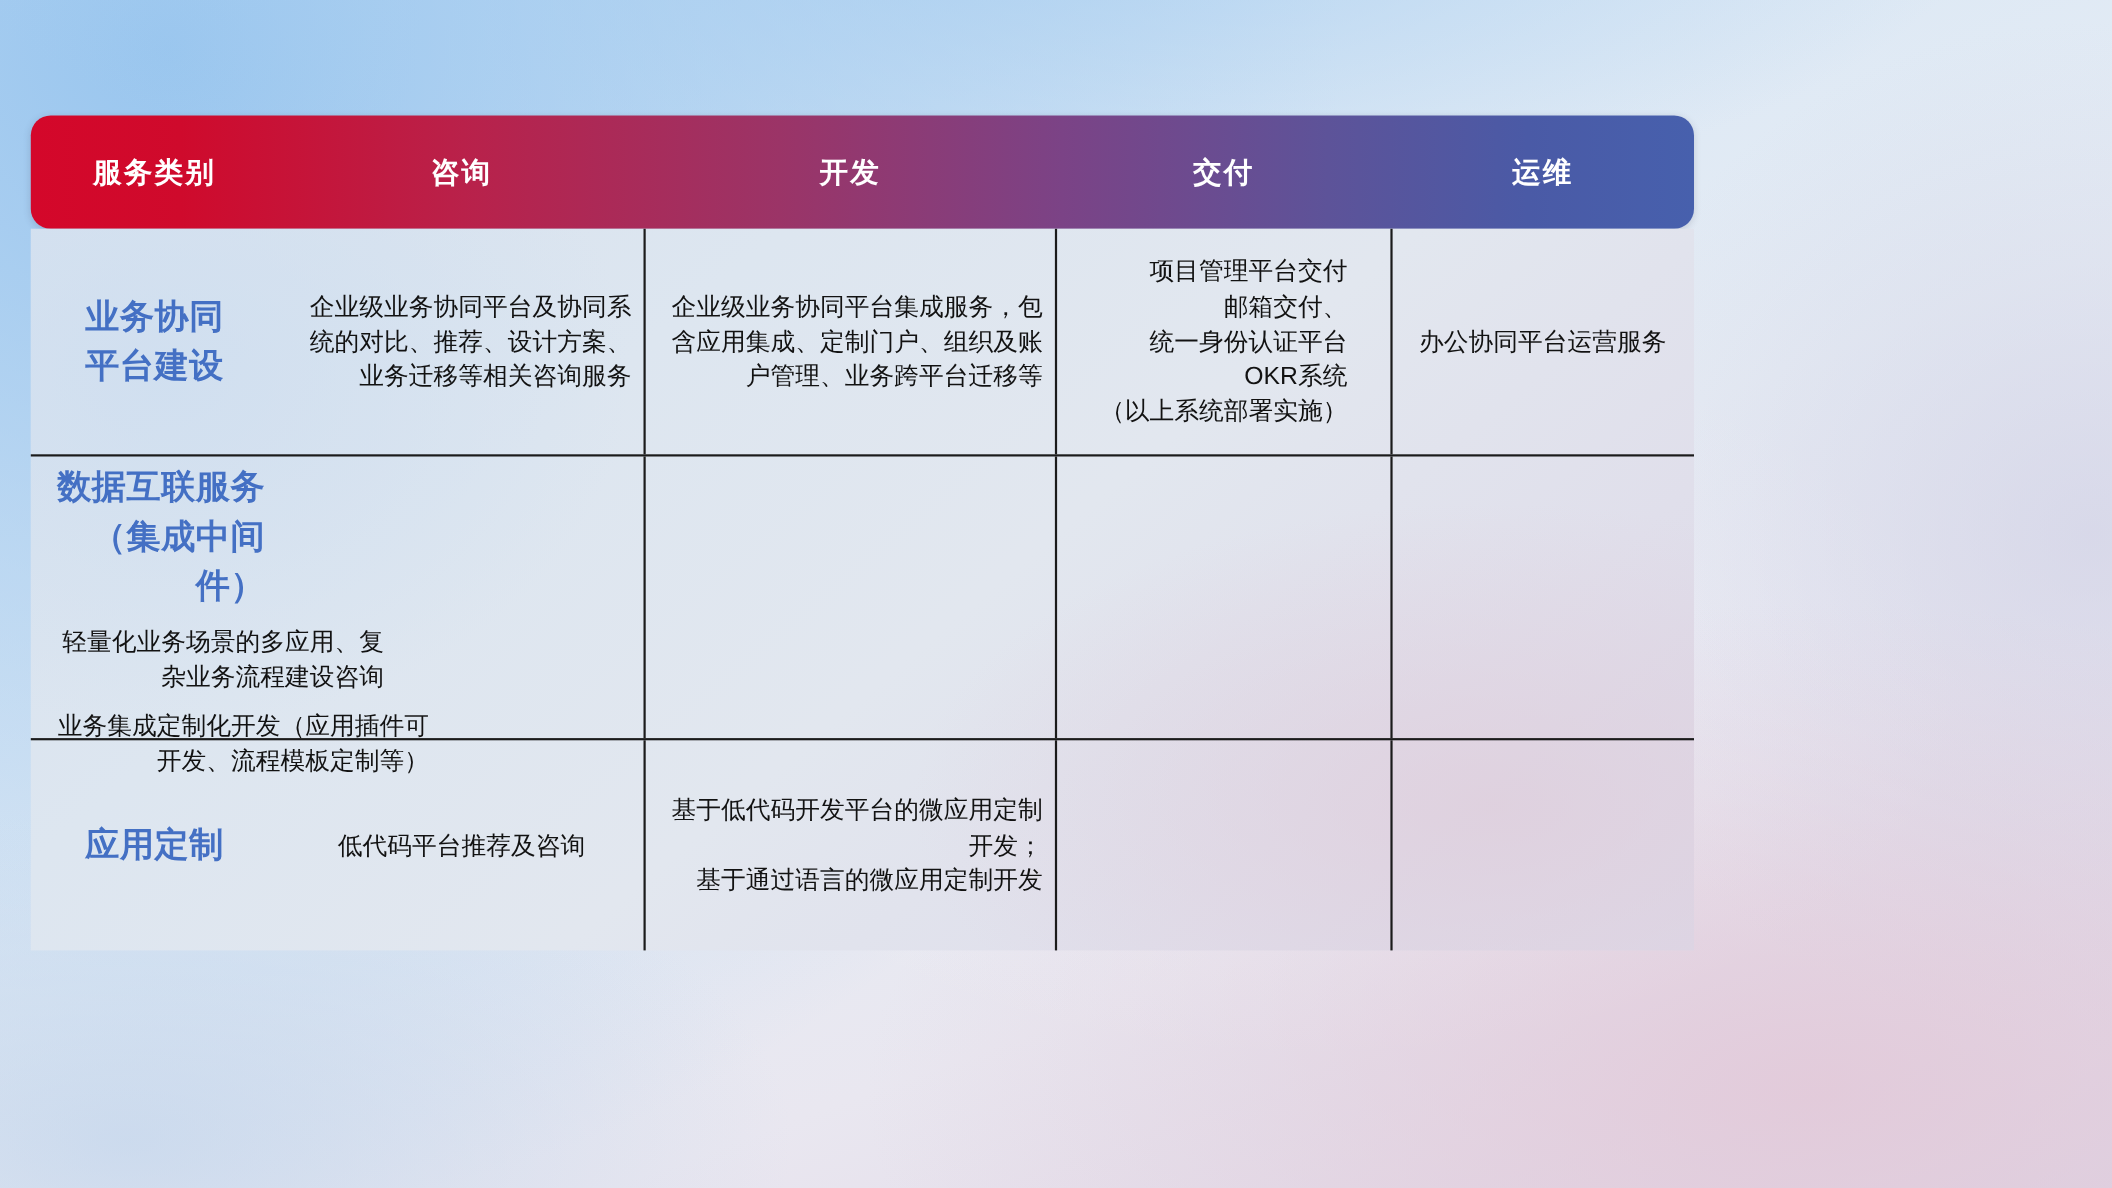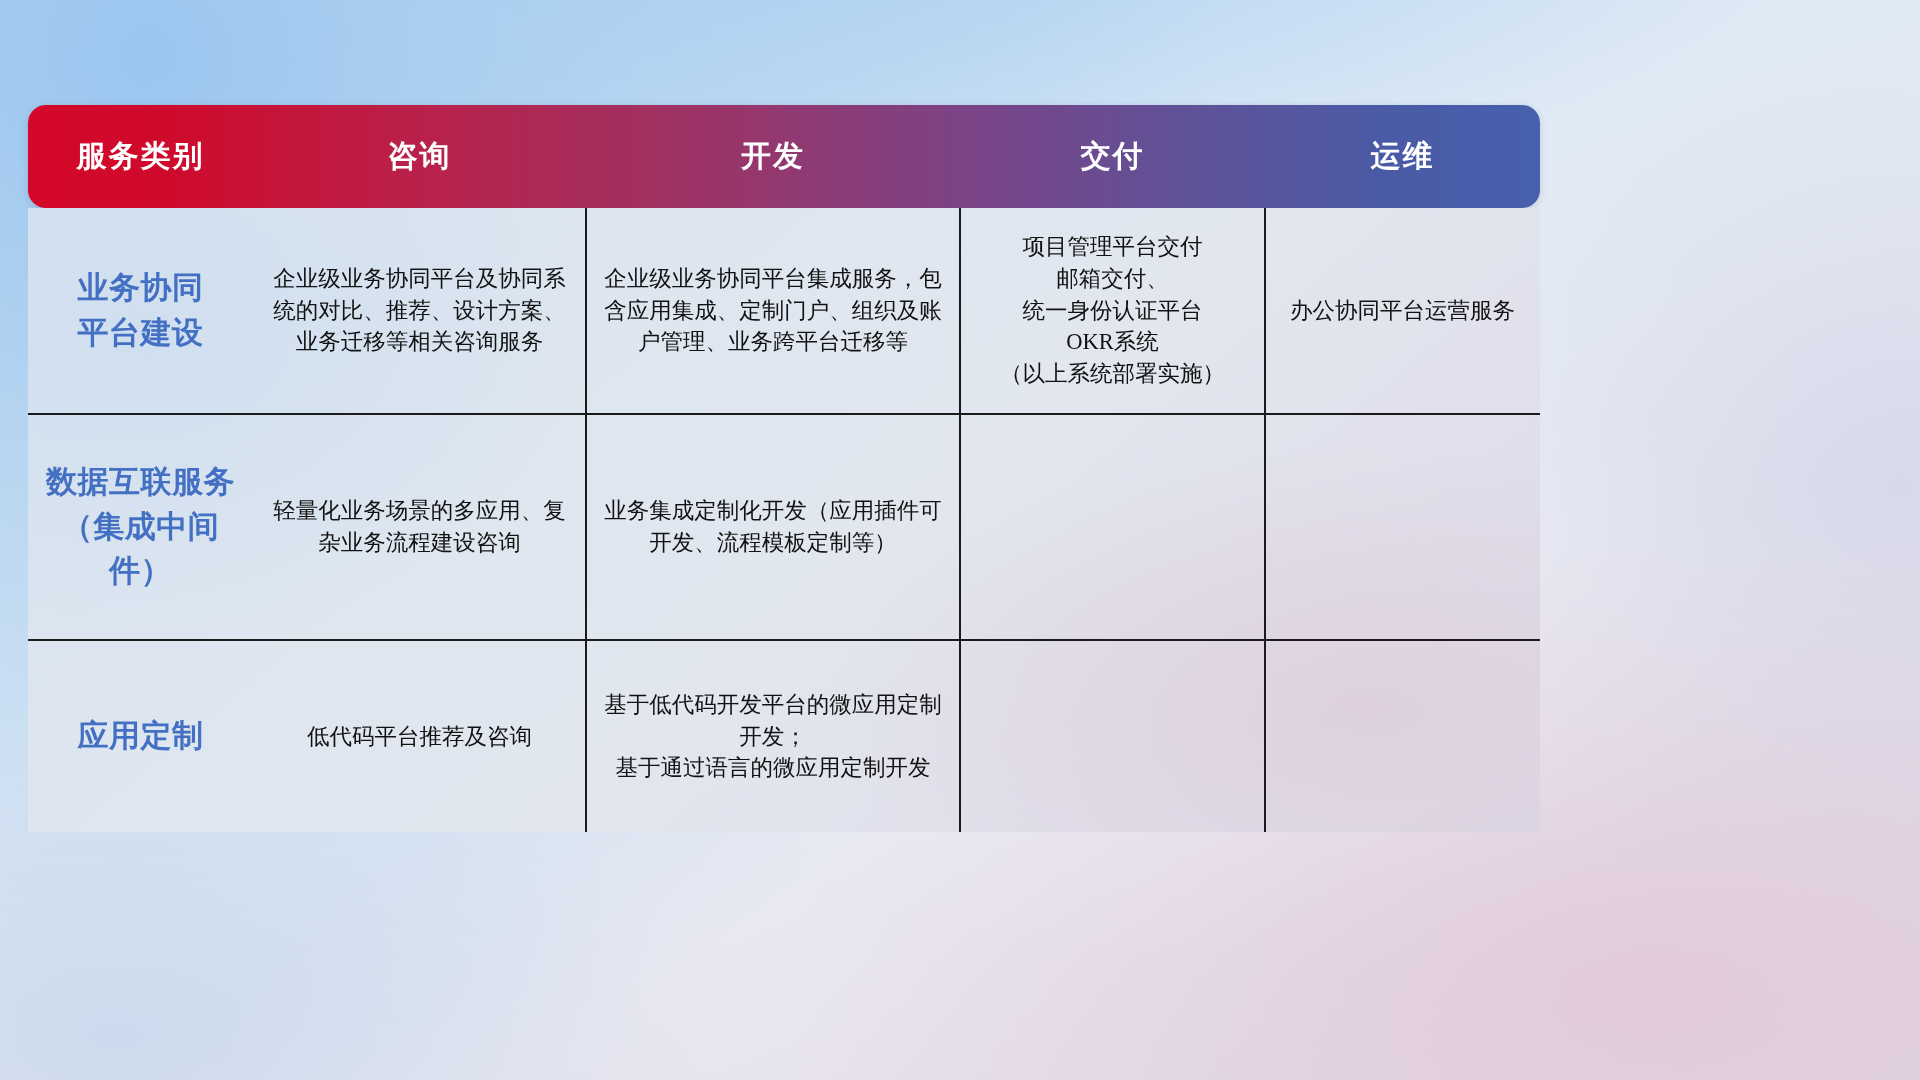--- a/index.html
+++ b/index.html
@@ -45,67 +45,66 @@
     height:103px;
     border-radius:18px;
     background:linear-gradient(90deg,#d4072a 0%,#cf0a2c 9%,#b9214a 26%,#9b3467 45%,#7b4386 62%,#5d5399 78%,#4a5aa6 90%,#4760ad 100%);
     box-shadow:0 2px 7px rgba(60,60,90,0.18);
     overflow:hidden;
     position:relative;
   }
   .th{
     display:flex;align-items:center;justify-content:center;
     color:#ffffff;
-    font-size:30px;
+    font-size:26px;
     font-weight:bold;
     letter-spacing:2px;
     box-sizing:border-box;
   }
 
   
   .tbody{
     position:relative;
     background:
       radial-gradient(ellipse 40% 70% at 8% 20%, rgba(206,222,240,0.8) 0%, rgba(206,222,240,0) 70%),
       radial-gradient(ellipse 50% 60% at 88% 80%, rgba(223,205,219,0.75) 0%, rgba(223,205,219,0) 70%),
       linear-gradient(140deg,#d7e2ef 0%,#dde6f0 30%,#e2e7ef 55%,#e0dfeb 78%,#dcd8e7 100%);
   }
   .trow{display:flex;position:relative;box-sizing:border-box;}
   .trow + .trow{border-top:2px solid #1b1b1b;}
   .td{
     box-sizing:border-box;
     display:flex;align-items:center;justify-content:center;
-    text-align:center;
+    text-align:right;
     padding:6px 12px;
     font-size:22.5px;
     line-height:1.42;
     color:#121212;
     position:relative;
-    font-family:Liberation Serif, serif;
   }
   .vline{
     position:absolute;top:0;bottom:0;width:2px;background:#1b1b1b;
   }
   .cat{
     color:#4470c4;
     font-weight:bold;
     font-size:31px;
     line-height:1.45;
     letter-spacing:0.5px;
   }
 
   
   .c1{width:225px;}
   .c2{width:333px;}
   .c3{width:374px;}
   .c4{width:305px;}
   .c5{width:275px;}
 
   .r1{height:205px;}
-  .r2{height:226px;}
+  .r2{height:258px;flex-direction:column;}
   .r3{height:193px;}
 </style>
 </head>
 <body>
 
 <div id="bg">
   <div class="bg-layer bg-base"></div>
   <div class="bg-layer bg-tl"></div>
   <div class="bg-layer bg-top"></div>
   <div class="bg-layer bg-mid"></div>

